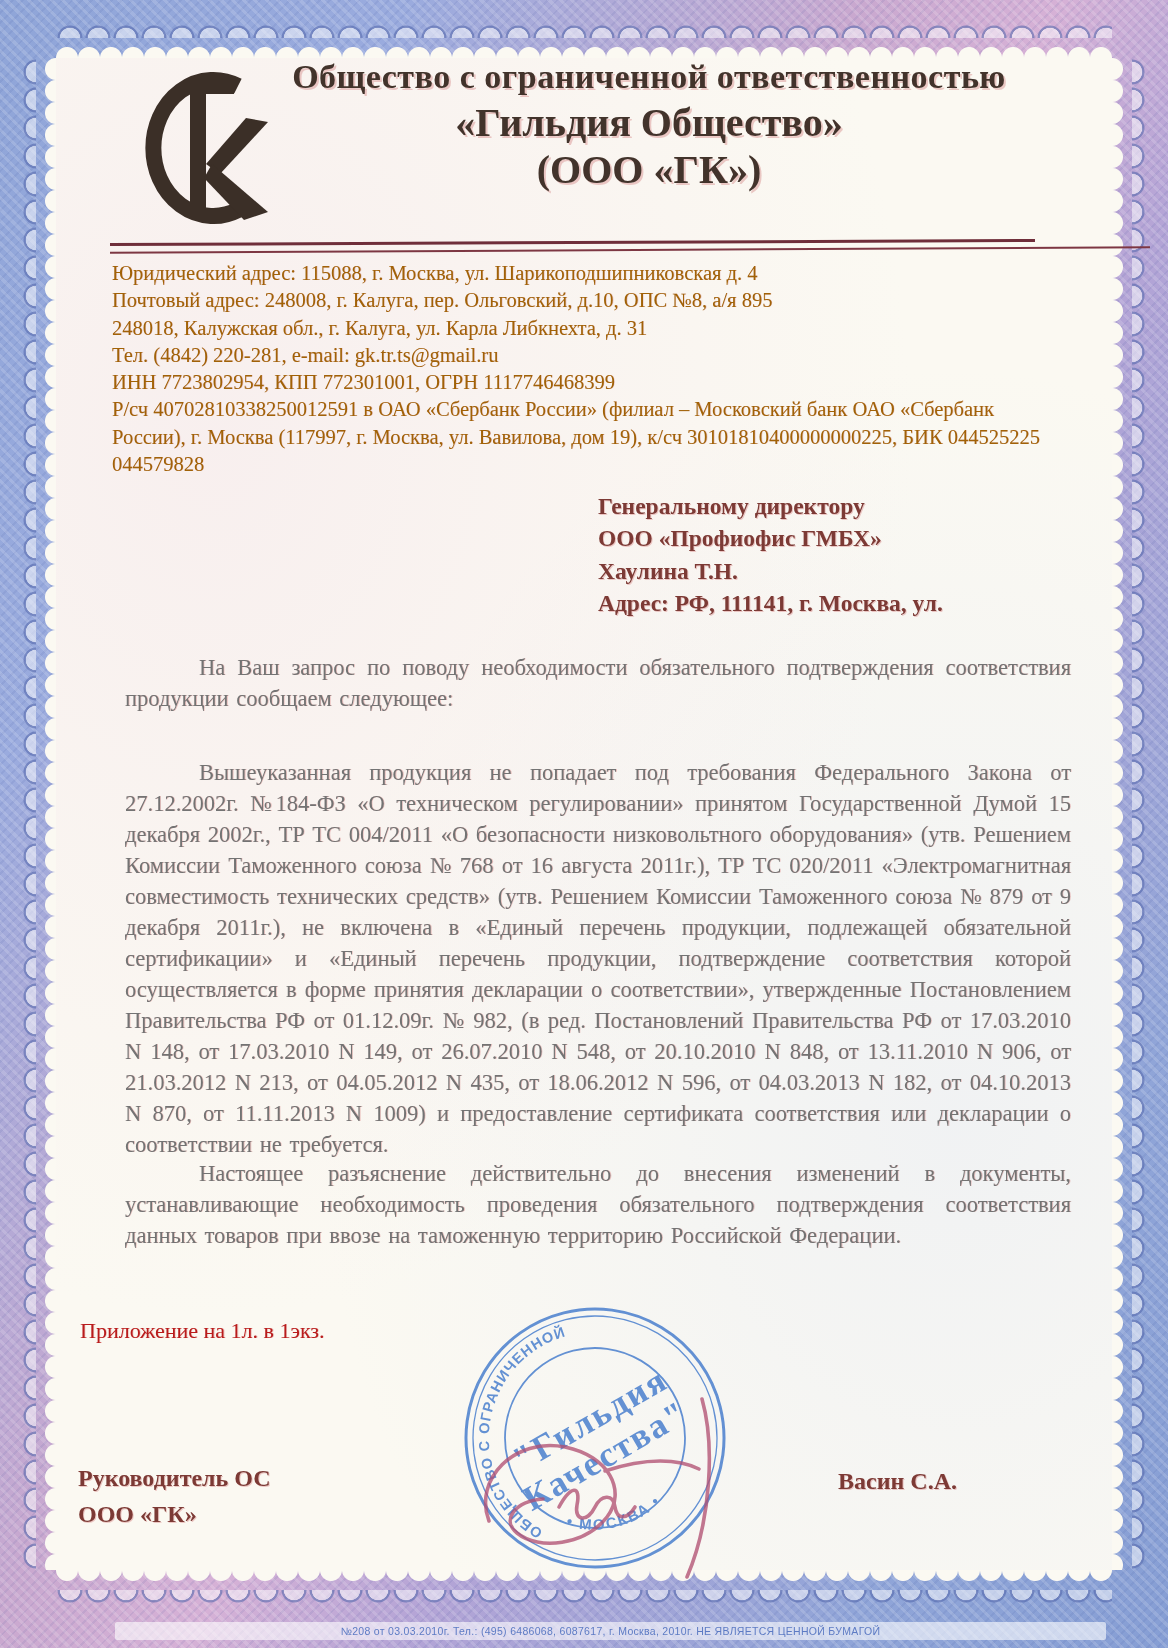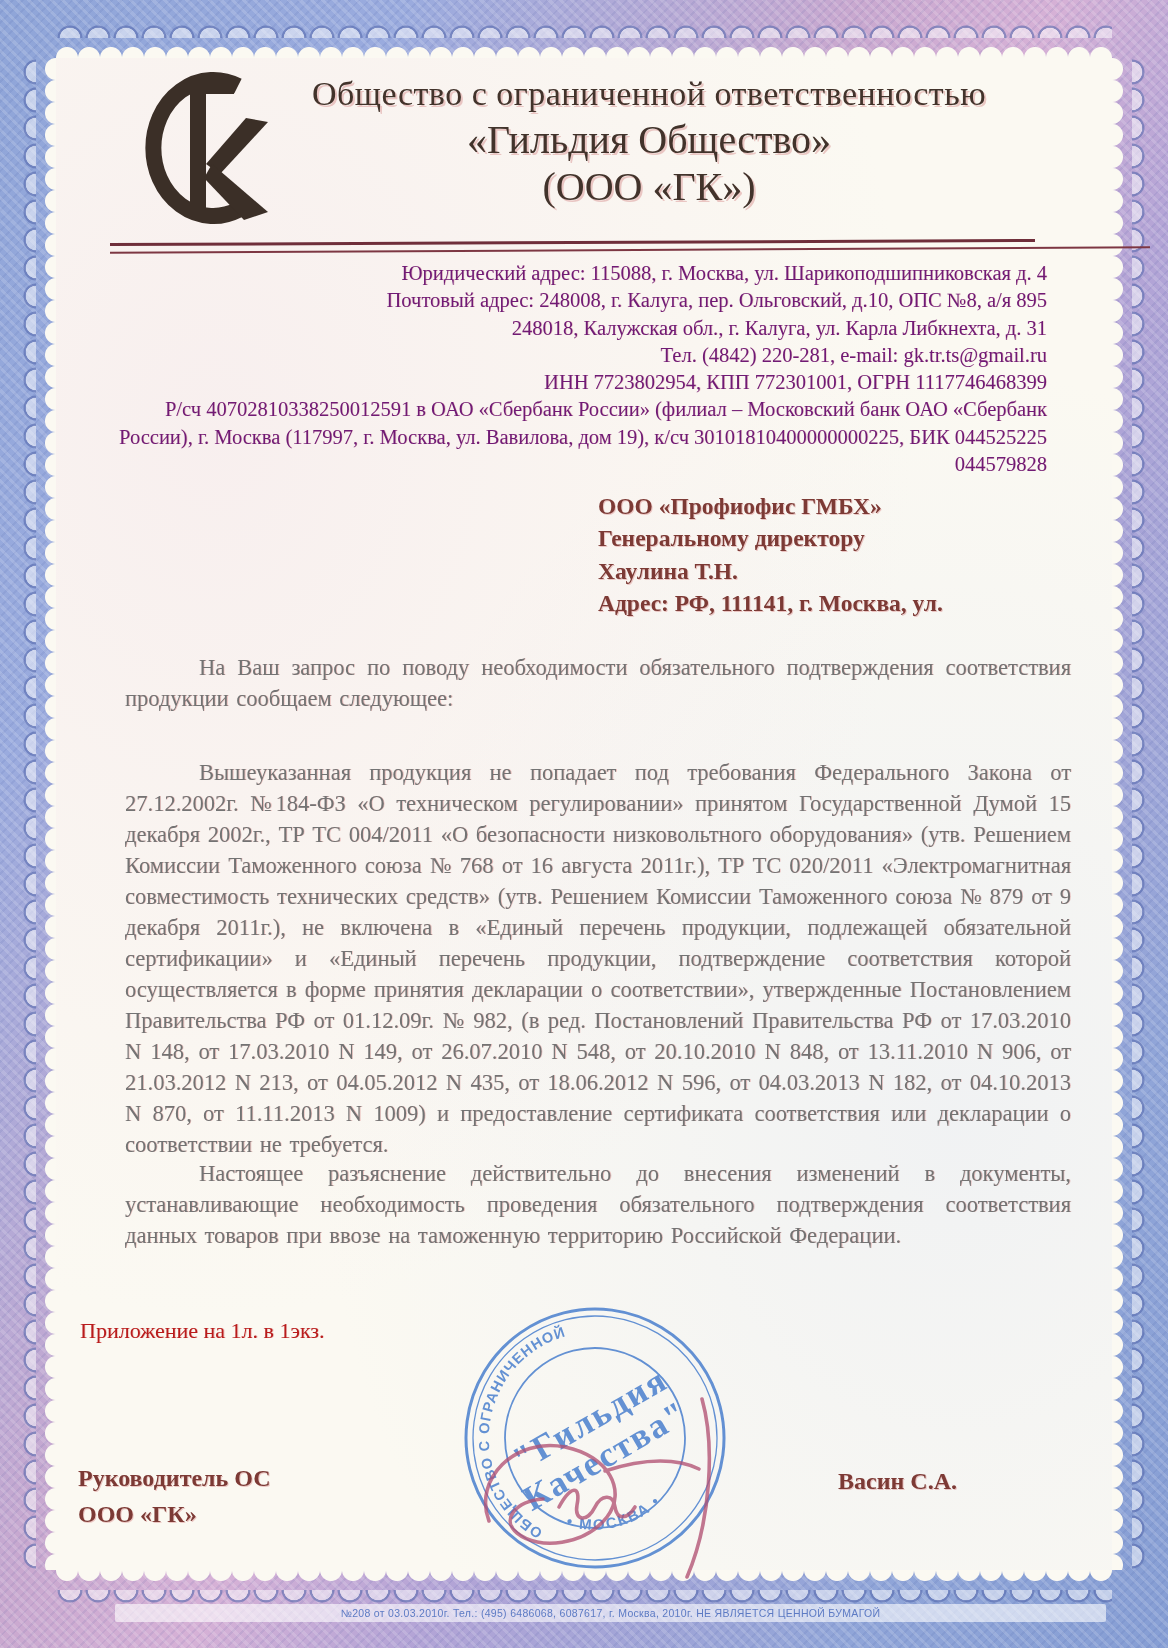--- a/index.html
+++ b/index.html
@@ -55,37 +55,36 @@
     background-size:26px 28px;background-repeat:repeat-y;}
   .sc2-right {top:58px;bottom:78px;right:10px;width:26px;
     background-image:
       radial-gradient(circle at 0px 14px, rgba(0,0,0,0) 10px, rgba(80,100,170,.55) 10.5px 12px, rgba(0,0,0,0) 13px),
       radial-gradient(circle at 0px 14px, rgba(255,255,255,.5) 10px, rgba(255,255,255,0) 11px);
     background-size:26px 28px;background-repeat:repeat-y;}
 
   
   .logo{position:absolute;left:126px;top:62px;width:152px;height:162px;}
   .org-header{
-    position:absolute;left:248px;top:74px;width:802px;text-align:center;
-    font-weight:normal;color:#42332b;
+    position:absolute;left:248px;top:57px;width:802px;text-align:center;
+    font-weight:bold;color:#42332b;
     text-shadow:2px 2px 0 rgba(204,110,110,.35);
     line-height:1.18;
   }
   .org-line1{font-size:34px;letter-spacing:.5px;}
   .org-line2{font-size:40px;margin-top:2px;}
   .org-line3{font-size:40px;}
 
   .rule-a{position:absolute;left:110px;top:241px;width:925px;height:3px;background:#6f2e3a;transform:rotate(-.25deg);}
   .rule-b{position:absolute;left:110px;top:249px;width:1040px;height:2px;background:#7d3743;transform:rotate(-.3deg);}
 
   .addr{
     position:absolute;left:112px;top:260px;width:935px;
-    font-size:20.5px;line-height:1.33;color:#701a75;
+    font-size:20.5px;line-height:1.33;color:#a16207;
     text-shadow:.6px 0 0 rgba(200,110,120,.35);
-    text-align:right;
   }
 
   
   .ref-block{position:absolute;left:112px;top:432px;font-weight:bold;font-size:24px;color:#8d3f3c;line-height:1.35;
     text-shadow:1px .5px 0 rgba(210,120,120,.4);}
   .u{text-decoration:underline;text-decoration-thickness:2px;text-underline-offset:4px;}
 
   
   .recipient{position:absolute;left:598px;top:490px;width:430px;font-weight:bold;font-size:23.5px;color:#7c3a35;line-height:1.38;
     text-shadow:1px .5px 0 rgba(215,125,125,.4);}
@@ -109,21 +108,21 @@
   .sig-left{position:absolute;left:78px;top:1460px;font-weight:bold;font-size:24px;color:#7c3a35;line-height:1.5;
     text-shadow:1px .5px 0 rgba(215,125,125,.4);}
   .sig-name{position:absolute;left:838px;top:1468px;font-weight:bold;font-size:24px;color:#7c3a35;
     text-shadow:1px .5px 0 rgba(215,125,125,.4);}
 
   .stamp-wrap{position:absolute;left:445px;top:1288px;width:300px;height:300px;transform:rotate(-14deg);opacity:.88;}
   .sign-wrap{position:absolute;left:455px;top:1315px;width:330px;height:280px;opacity:.85;}
 
   
   .fineprint{
-    position:absolute;left:115px;right:62px;bottom:26px;
+    position:absolute;left:115px;right:62px;bottom:8px;
     font-family:"Liberation Sans","DejaVu Sans",sans-serif;
     font-size:10.5px;letter-spacing:.3px;color:#5d7bc4;text-align:center;
     background:rgba(255,255,255,.6);border-radius:2px;padding:3px 6px;
   }
 </style>
 </head>
 <body>
 
 <div class="page">
 
@@ -164,22 +163,22 @@
     <div>Юридический адрес:  115088,  г. Москва, ул. Шарикоподшипниковская д. 4</div>
     <div>Почтовый адрес: 248008, г. Калуга, пер. Ольговский, д.10, ОПС №8, а/я 895</div>
     <div>248018, Калужская обл., г. Калуга, ул. Карла Либкнехта, д. 31</div>
     <div>Тел. (4842) 220-281, e-mail: gk.tr.ts@gmail.ru</div>
     <div>ИНН 7723802954, КПП 772301001, ОГРН 1117746468399</div>
     <div>Р/сч 40702810338250012591 в ОАО «Сбербанк России» (филиал – Московский банк ОАО «Сбербанк России), г. Москва (117997,  г. Москва, ул. Вавилова, дом 19), к/сч 30101810400000000225, БИК 044525225 044579828</div>
   </div>
 
 
   <div class="recipient">
+    <div>Генеральному директору</div>
     <div>ООО «Профиофис ГМБХ»</div>
-    <div>Генеральному директору</div>
     <div>Хаулина Т.Н.</div>
     <div>Адрес: РФ, 111141, г. Москва, ул.</div>
   </div>
 
   <div class="para p-intro">На Ваш запрос по поводу необходимости обязательного подтверждения соответствия продукции сообщаем следующее:</div>
   <div class="para p-main">Вышеуказанная продукция не попадает под требования Федерального Закона от 27.12.2002г. №184-ФЗ «О техническом регулировании» принятом Государственной Думой 15 декабря 2002г., ТР ТС 004/2011 «О безопасности низковольтного оборудования» (утв. Решением Комиссии Таможенного союза № 768 от 16 августа 2011г.), ТР ТС 020/2011 «Электромагнитная совместимость технических средств» (утв. Решением Комиссии Таможенного союза № 879 от 9 декабря 2011г.), не включена в «Единый перечень продукции, подлежащей обязательной сертификации» и «Единый перечень продукции, подтверждение соответствия которой осуществляется в форме принятия декларации о соответствии», утвержденные Постановлением Правительства РФ от 01.12.09г. № 982, (в ред. Постановлений Правительства РФ от 17.03.2010 N 148, от 17.03.2010 N 149, от 26.07.2010 N 548, от 20.10.2010 N 848, от 13.11.2010 N 906, от 21.03.2012 N 213, от 04.05.2012 N 435, от 18.06.2012 N 596, от 04.03.2013 N 182, от 04.10.2013 N 870, от 11.11.2013 N 1009) и предоставление сертификата соответствия или декларации о соответствии не требуется.</div>
   <div class="para p-validity">Настоящее разъяснение действительно до внесения изменений в документы, устанавливающие необходимость проведения обязательного подтверждения соответствия данных  товаров при ввозе на таможенную территорию Российской Федерации.</div>
   <div class="attachment">Приложение на 1л. в 1экз.</div>
 
   <div class="sig-left">

